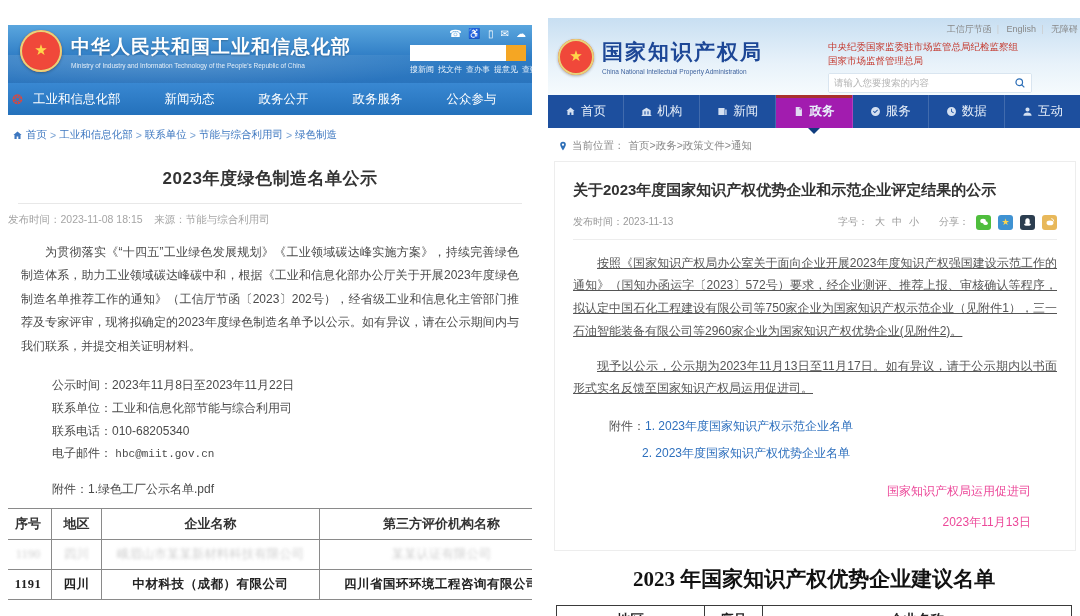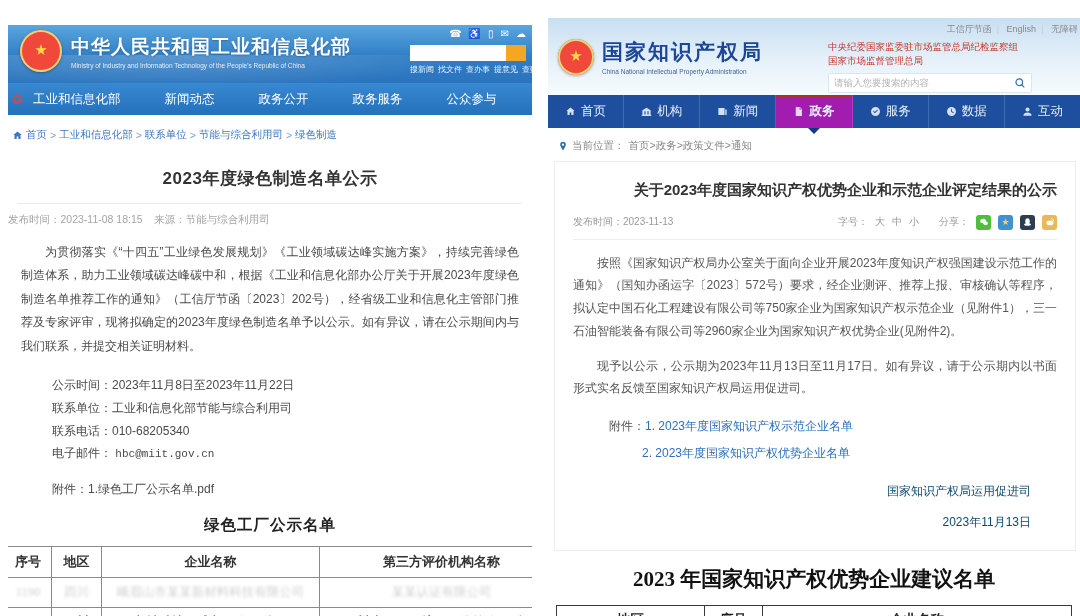--- a/index.html
+++ b/index.html
@@ -62,29 +62,29 @@
   .cnipa-search .btn { width:22px; background:#fff; flex:none; display:flex; align-items:center; justify-content:center; }
   .cnipa-nav { height:33px; background:#1d4f9e; display:flex; position:relative; }
   .cnipa-nav .nav-item { flex:1; display:flex; align-items:center; justify-content:center; gap:5px; color:#e8f0fa; font-size:12.5px; border-right:1px solid rgba(255,255,255,.16); cursor:pointer; position:relative; }
   .cnipa-nav .nav-item:last-child { border-right:0; }
   .cnipa-nav .nav-item svg { opacity:.9; }
   .cnipa-nav .nav-item.active { background:#a21caf; font-weight:bold; }
   .cnipa-nav .nav-item.active::before { content:""; position:absolute; top:0; left:0; right:0; height:3px; background:#a8322d; }
   .cnipa-nav .nav-item.active::after { content:""; position:absolute; bottom:-6px; left:50%; transform:translateX(-50%); border:6px solid transparent; border-top-color:#0f3c7e; border-bottom:0; }
   .r-crumb { margin:11px 0 0 10px; font-size:10.5px; color:#888; display:flex; align-items:center; gap:4px; }
   .r-card { margin:8px 4px 0 6px; border:1px solid #ededed; padding:17px 18px 12px; }
-  .r-title { text-align:right; font-size:15px; font-weight:bold; color:#333; line-height:1.5; }
+  .r-title { text-align:left; font-size:15px; font-weight:bold; color:#333; line-height:1.5; }
   .r-meta { margin-top:13px; display:flex; align-items:center; font-size:10px; color:#9a9a9a; }
   .r-meta-right { margin-left:auto; display:flex; align-items:center; gap:7px; }
   .share-icon { width:15px; height:15px; border-radius:3px; display:inline-flex; align-items:center; justify-content:center; font-size:9px; color:#fff; }
   .r-hr { margin-top:9px; border-top:1px solid #ededed; }
-  .r-p { margin-top:12px; font-size:12px; color:#555; line-height:1.9; text-indent:2em; text-align:justify; }
+  .r-p { margin-top:12px; font-size:12px; color:#555; line-height:1.9; text-indent:2em; text-align:justify;text-decoration:underline; }
   .r-attach { margin:13px 0 0 36px; font-size:12px; color:#2d6fbd; line-height:2.2; }
   .r-attach .line2 { padding-left:33px; }
-  .r-sign { margin:10px 26px 0 0; text-align:right; font-size:12px; color:#0c4a6e; line-height:2.6; }
+  .r-sign { margin:10px 26px 0 0; text-align:right; font-size:12px; color:#ec4899; line-height:2.6; }
   .r-table-title { margin-top:14px; text-align:center; font-family:"Liberation Serif", serif; font-size:21px; font-weight:bold; color:#111; }
   table.r-table { margin:12px auto 0; width:516px; border-collapse:collapse; font-family:"Liberation Serif", serif; color:#222; table-layout:fixed; }
   table.r-table th, table.r-table td { border:1px solid #3a3a3a; text-align:center; padding:0 4px; overflow:hidden; white-space:nowrap; }
   table.r-table th { height:29px; font-size:13.5px; font-weight:bold; }
 </style>
 </head>
 <body>
 
 <div id="stage">
 
@@ -151,21 +151,20 @@
     </div>
     <div class="l-body">为贯彻落实《“十四五”工业绿色发展规划》《工业领域碳达峰实施方案》，持续完善绿色制造体系，助力工业领域碳达峰碳中和，根据《工业和信息化部办公厅关于开展2023年度绿色制造名单推荐工作的通知》（工信厅节函〔2023〕202号），经省级工业和信息化主管部门推荐及专家评审，现将拟确定的2023年度绿色制造名单予以公示。如有异议，请在公示期间内与我们联系，并提交相关证明材料。</div>
     <div class="l-info">
       <div>公示时间：2023年11月8日至2023年11月22日</div>
       <div>联系单位：工业和信息化部节能与综合利用司</div>
       <div>联系电话：010-68205340</div>
       <div><span>电子邮件：</span>&nbsp;<span class="mono">hbc@miit.gov.cn</span></div>
     </div>
     <div class="l-attach">附件：1.绿色工厂公示名单.pdf</div>
 
-    <div class="l-table-title">绿色工厂公示名单</div>
     <table class="l-table">
       <thead>
         <tr>
           <th style="width:47px">序号</th>
           <th style="width:50px">地区</th>
           <th style="width:218px">企业名称</th>
           <th>第三方评价机构名称</th>
         </tr>
       </thead>
       <tbody>

